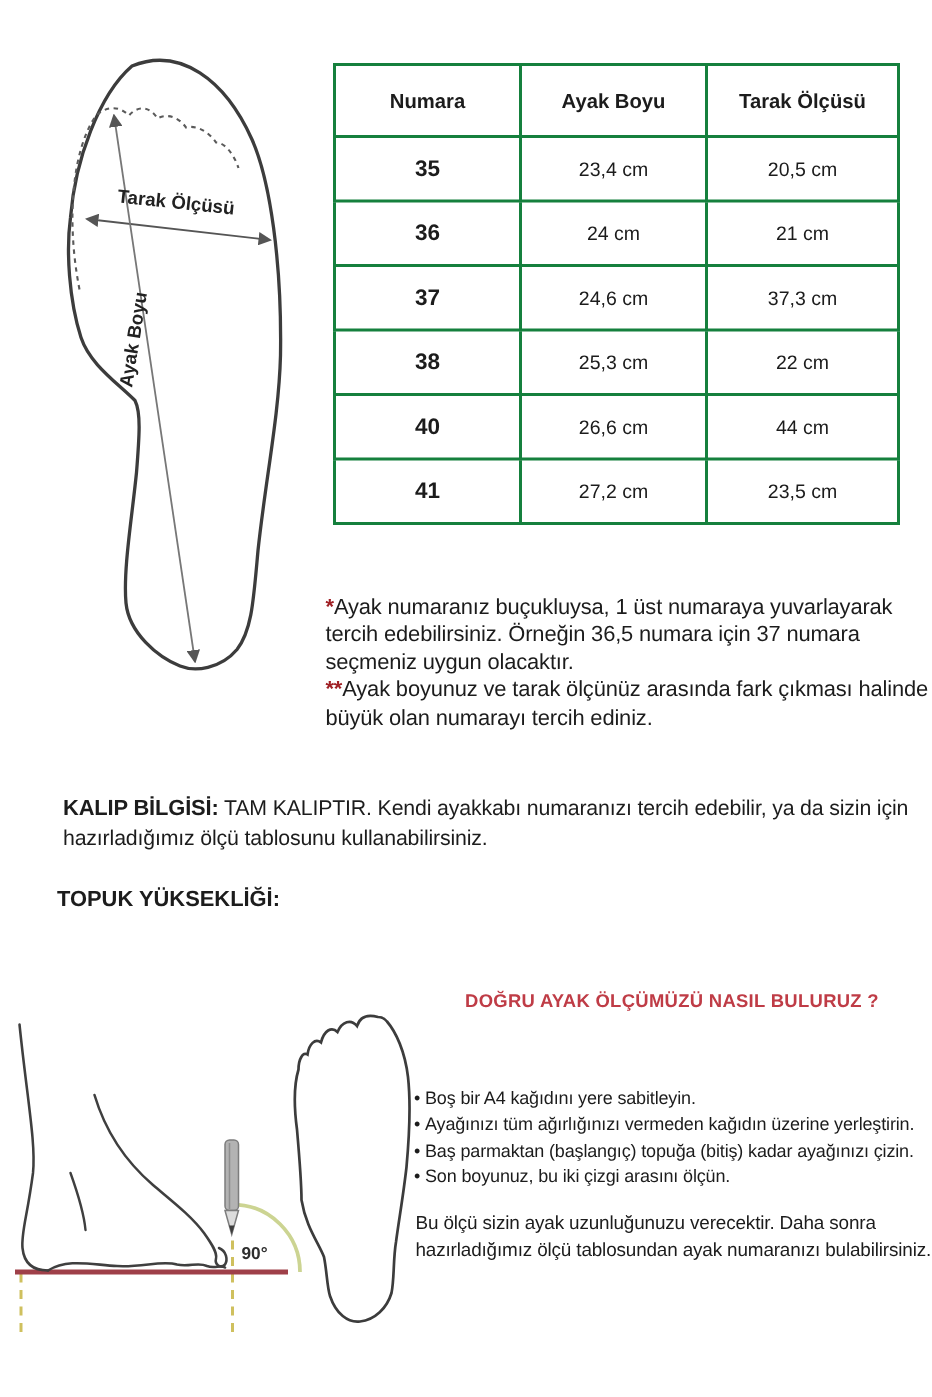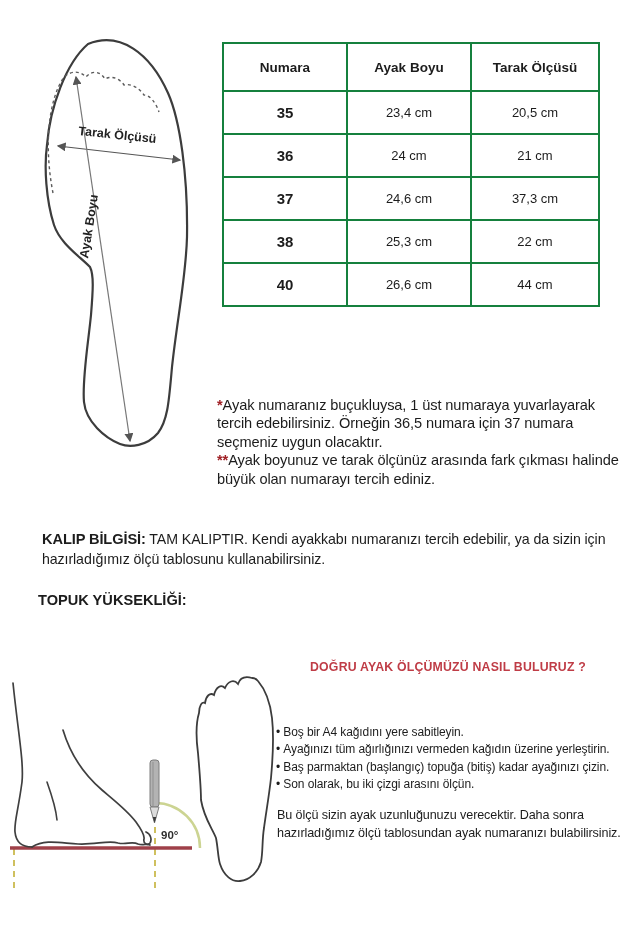--- a/index.html
+++ b/index.html
@@ -97,20 +97,25 @@
         <tr>
           <td class="size-num">38</td>
           <td>25,3 cm</td>
           <td>22 cm</td>
         </tr>
         <tr>
           <td class="size-num">40</td>
           <td>26,6 cm</td>
           <td>44 cm</td>
         </tr>
+        <tr>
+          <td class="size-num">41</td>
+          <td>27,2 cm</td>
+          <td>23,5 cm</td>
+        </tr>
       </tbody>
   </table>
 
   <div class="notes">
       <p><span class="note-star">*</span><span>Ayak numaranız buçukluysa, 1 üst numaraya yuvarlayarak tercih edebilirsiniz. Örneğin 36,5 numara için 37 numara seçmeniz uygun olacaktır.</span></p>
       <p><span class="note-star">**</span><span>Ayak boyunuz ve tarak ölçünüz arasında fark çıkması halinde büyük olan numarayı tercih ediniz.</span></p>
     </div>
 
   <p class="kalip"><b>KALIP BİLGİSİ:</b> <span>TAM KALIPTIR. Kendi ayakkabı numaranızı tercih edebilir, ya da sizin için hazırladığımız ölçü tablosunu kullanabilirsiniz.</span></p>
 
@@ -142,18 +147,18 @@
   </svg>
 
   <svg class="footprint-svg" width="115" height="225" viewBox="0 0 115 225">
     <path d="M 60,10 C 53,8 48,10 46,16 C 42,11 36,13 33,20 C 29,16 24,19 22,27 C 18,24 14,28 13,35 C 10,33 7,38 7,45 C 4,55 4,70 6,85 C 8,108 9,120 9,132 C 12,150 20,160 24,170 C 26,180 26,190 28,196 C 32,208 40,214 48,213 C 58,212 66,204 69,194 C 71,184 70,172 72,160 C 74,145 77,128 79,110 C 81,88 82,68 80,50 C 78,33 72,20 66,13 C 64,10.5 62,10 60,10 Z" fill="none" stroke="#3c3c3c" stroke-width="1.8"></path>
   </svg>
 
   <ul class="steps">
       <li>Boş bir A4 kağıdını yere sabitleyin.</li>
       <li>Ayağınızı tüm ağırlığınızı vermeden kağıdın üzerine yerleştirin.</li>
       <li>Baş parmaktan (başlangıç) topuğa (bitiş) kadar ayağınızı çizin.</li>
-      <li>Son olarak, bu iki çizgi arasını ölçün.</li>
+      <li>Son boyunuz, bu iki çizgi arasını ölçün.</li>
     </ul>
 
   <p class="outro">Bu ölçü sizin ayak uzunluğunuzu verecektir.  Daha sonra hazırladığımız ölçü tablosundan ayak numaranızı bulabilirsiniz.</p>
 
 </div>
 
 </body></html>

